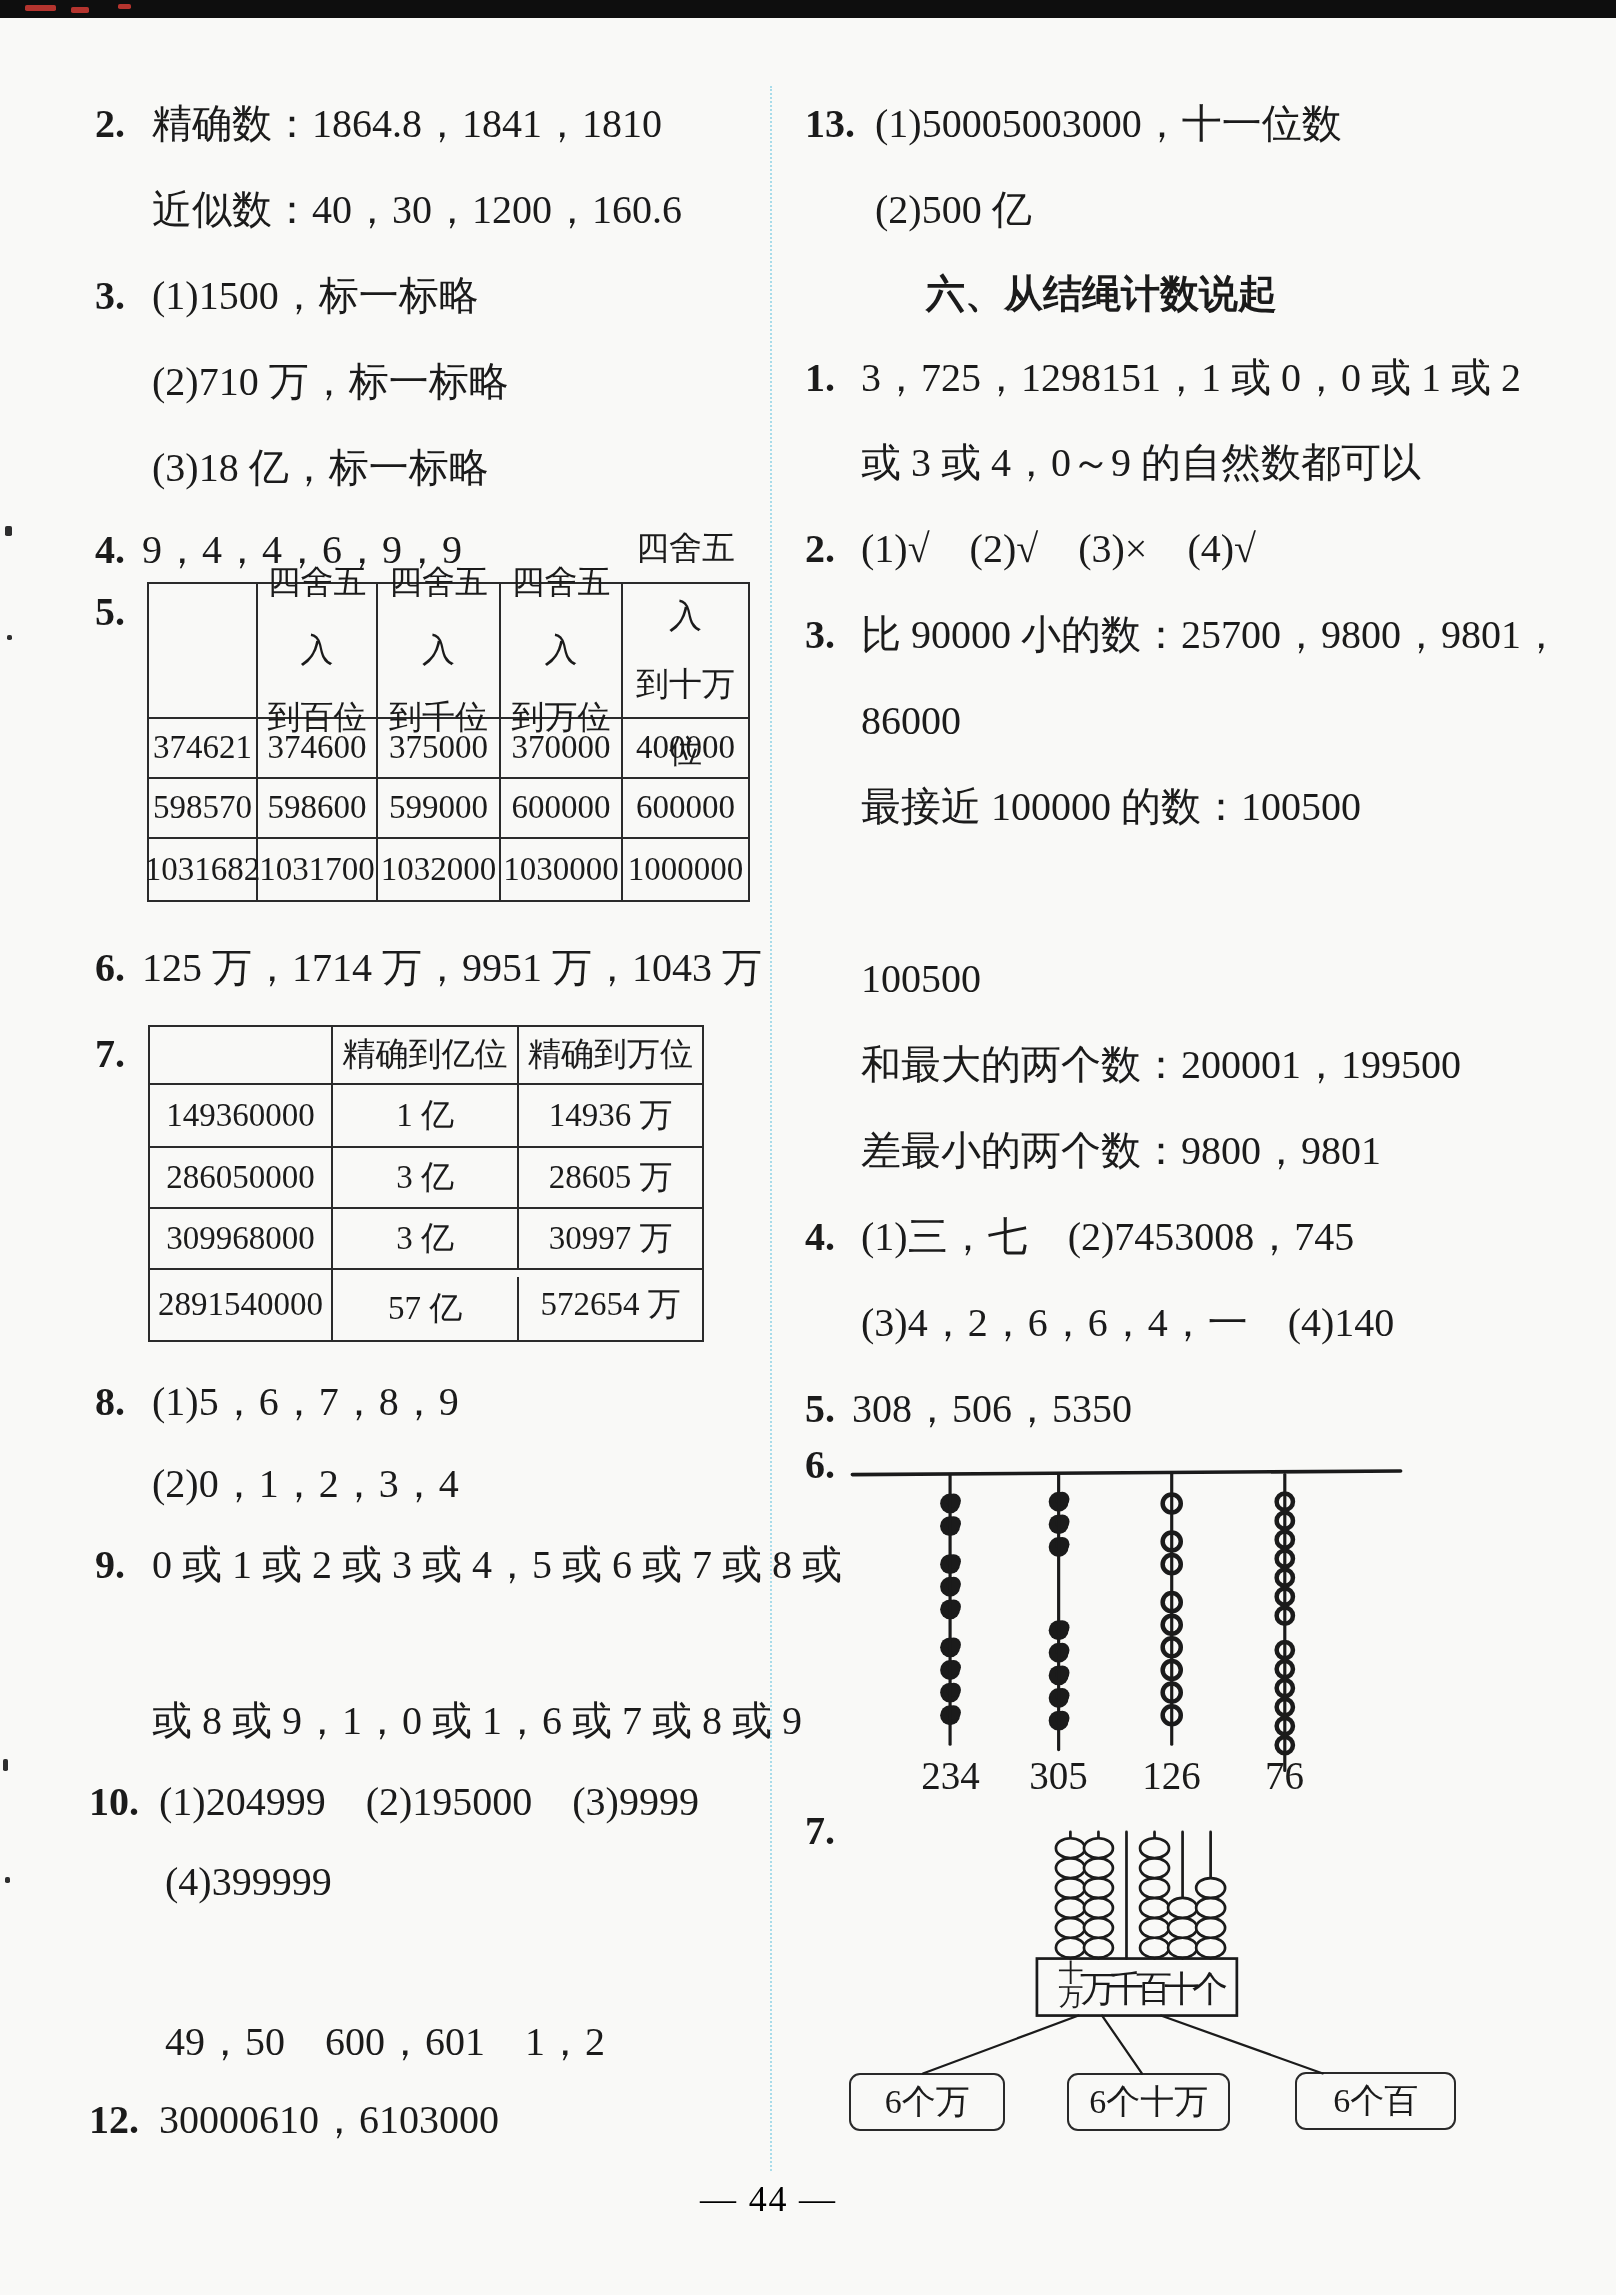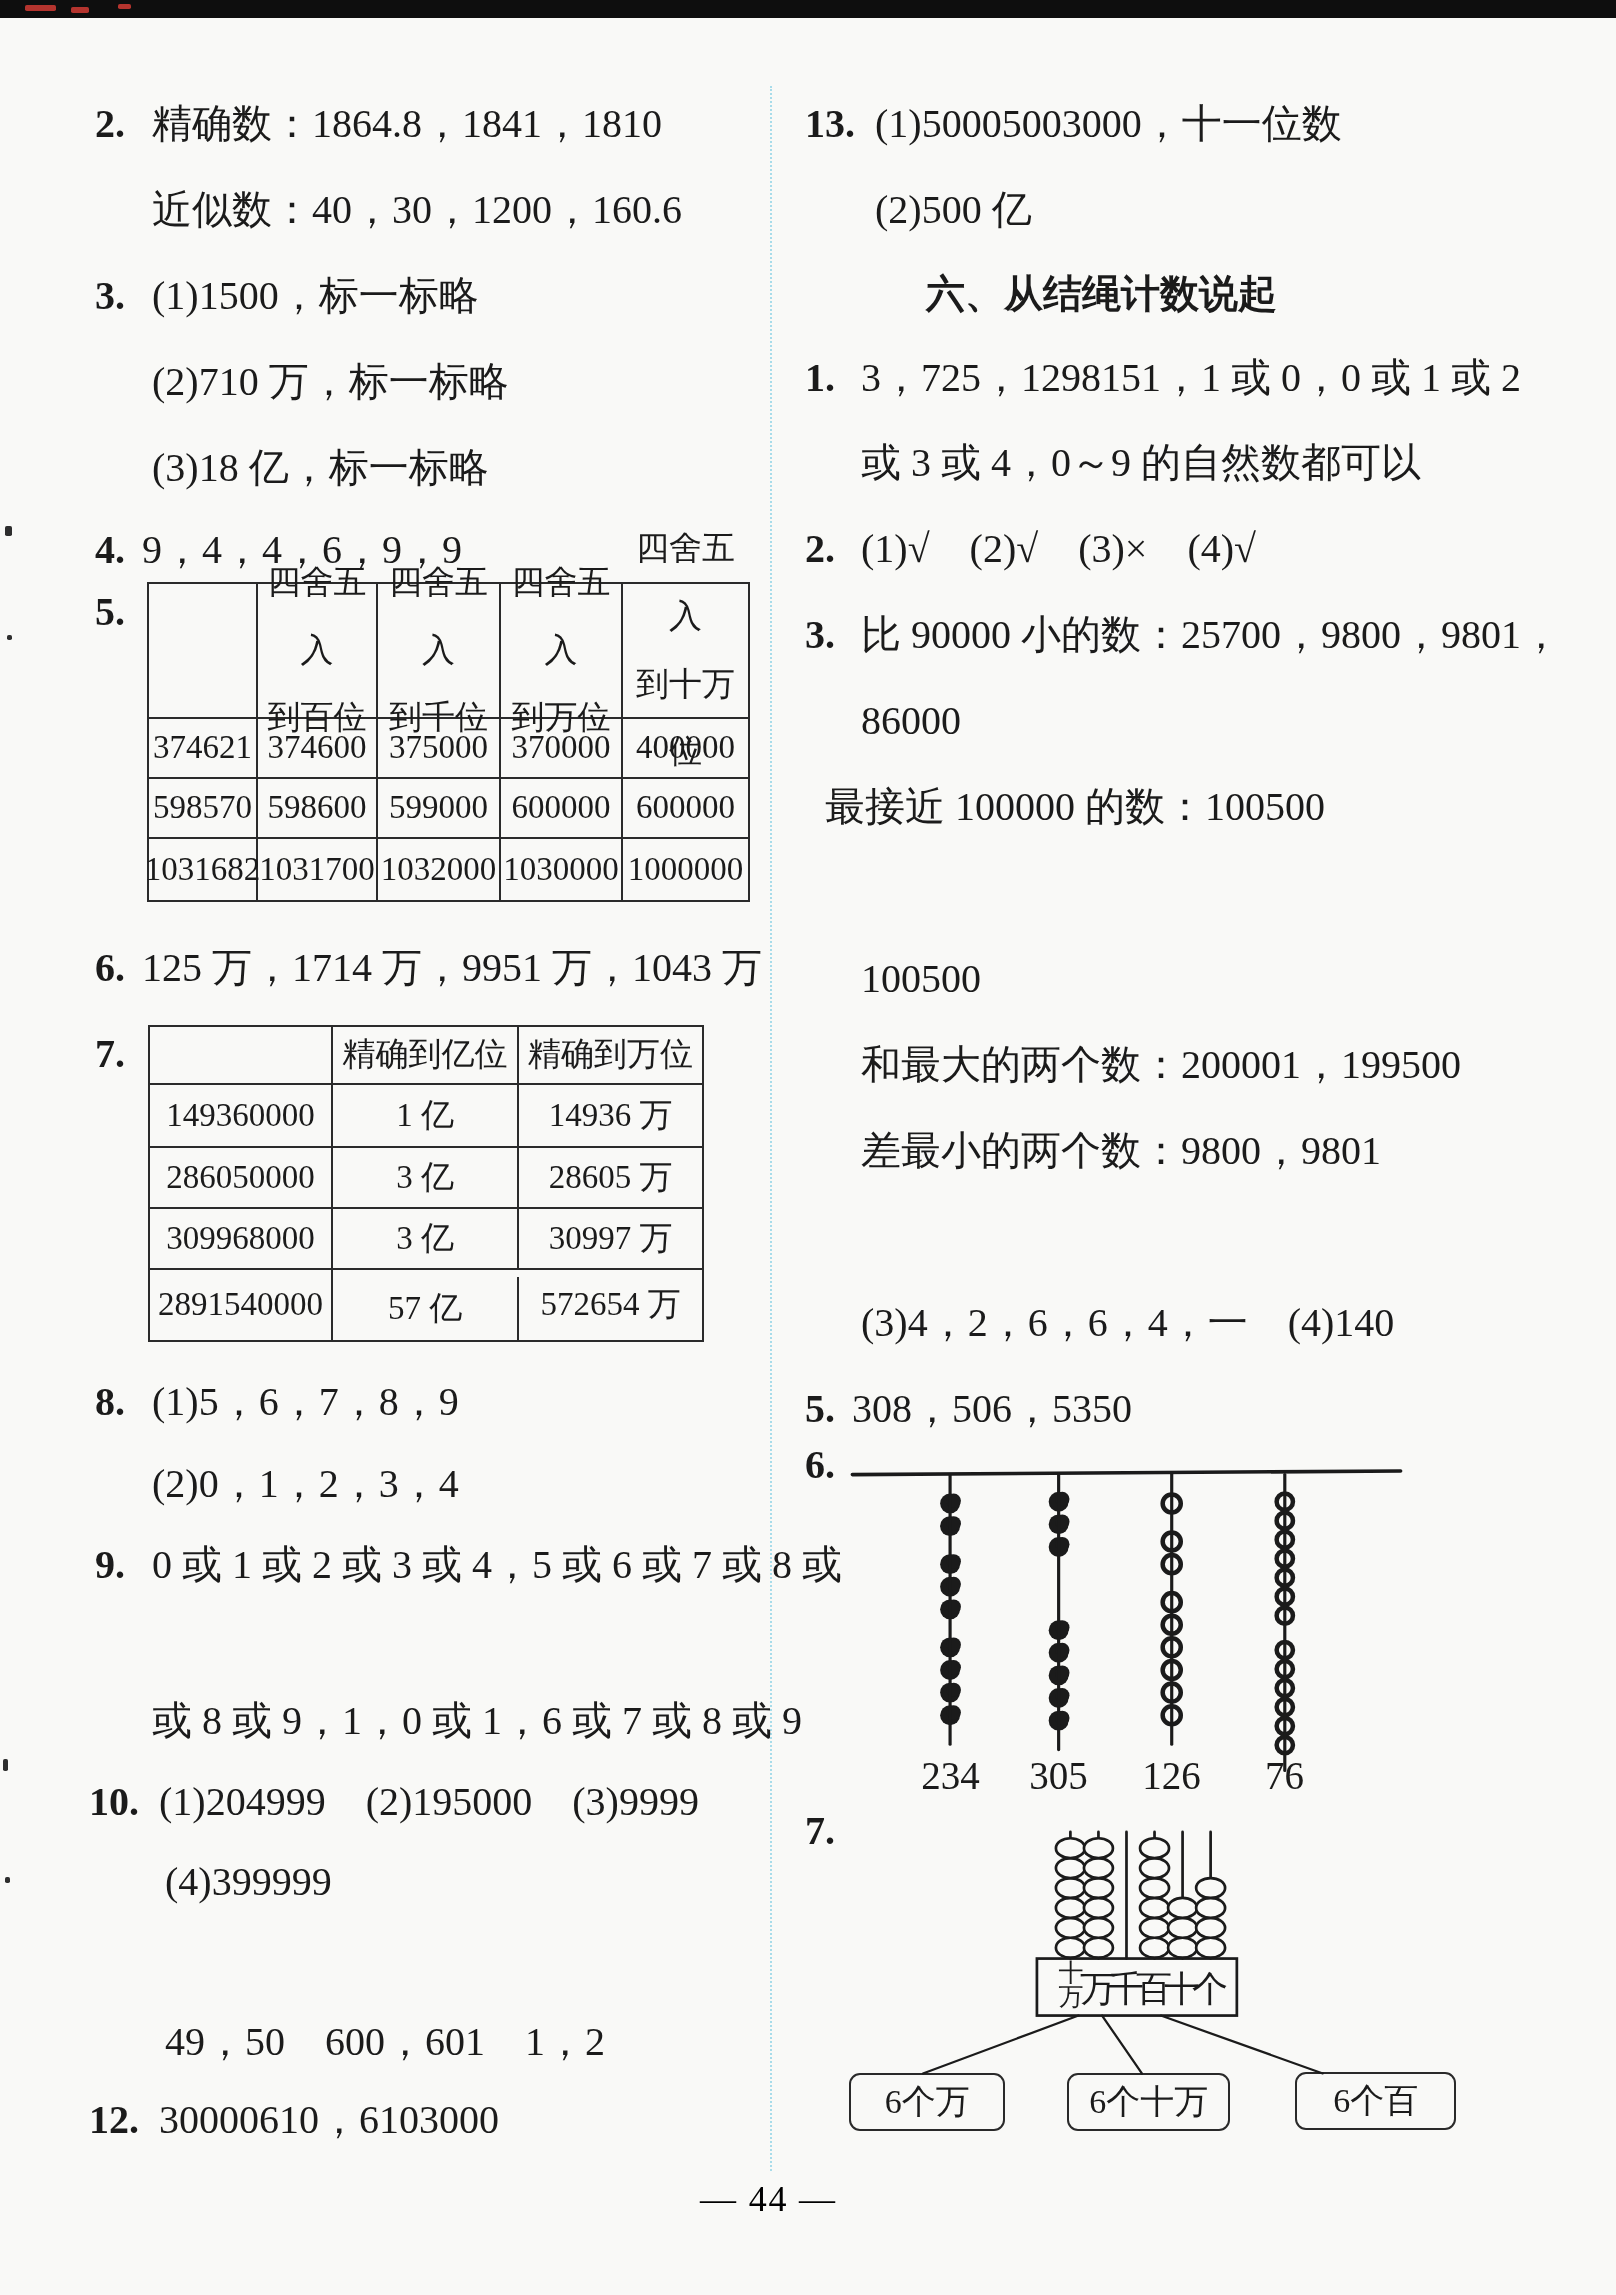--- a/index.html
+++ b/index.html
@@ -100,25 +100,26 @@
 
   <div class="heading">六、从结绳计数说起</div>
 
   <div class="ln" style="top:356px;left:805px"><span class="num" style="min-width:56px">1.</span><span class="txt">3，725，1298151，1 或 0，0 或 1 或 2</span></div>
   <div class="ln" style="top:441px;left:861px"><span class="txt">或 3 或 4，0～9 的自然数都可以</span></div>
 
   <div class="ln" style="top:527px;left:805px"><span class="num" style="min-width:56px">2.</span><span class="txt">(1)√　(2)√　(3)×　(4)√</span></div>
 
   <div class="ln" style="top:613px;left:805px"><span class="num" style="min-width:56px">3.</span><span class="txt">比 90000 小的数：25700，9800，9801，</span></div>
   <div class="ln" style="top:699px;left:861px"><span class="txt">86000</span></div>
-  <div class="ln" style="top:785px;left:825px"><span class="txt">最接近 100000 的数：100500</span></div>
+  <div class="ln" style="top:785px;left:861px"><span class="txt">最接近 100000 的数：100500</span></div>
   <div class="ln" style="top:957px;left:861px"><span class="txt">100500</span></div>
   <div class="ln" style="top:1043px;left:861px"><span class="txt">和最大的两个数：200001，199500</span></div>
   <div class="ln" style="top:1129px;left:861px"><span class="txt">差最小的两个数：9800，9801</span></div>
 
+  <div class="ln" style="top:1215px;left:805px"><span class="num" style="min-width:56px">4.</span><span class="txt">(1)三，七　(2)7453008，745</span></div>
   <div class="ln" style="top:1301px;left:861px"><span class="txt">(3)4，2，6，6，4，一　(4)140</span></div>
 
   <div class="ln" style="top:1387px;left:805px"><span class="num" style="min-width:47px">5.</span><span class="txt">308，506，5350</span></div>
 
   <div class="ln" style="top:1443px;left:805px"><span class="num">6.</span></div>
   <div class="klabel" style="left:887px">234</div>
   <div class="klabel" style="left:995px">305</div>
   <div class="klabel" style="left:1108px">126</div>
   <div class="klabel" style="left:1221px">76</div>
 

